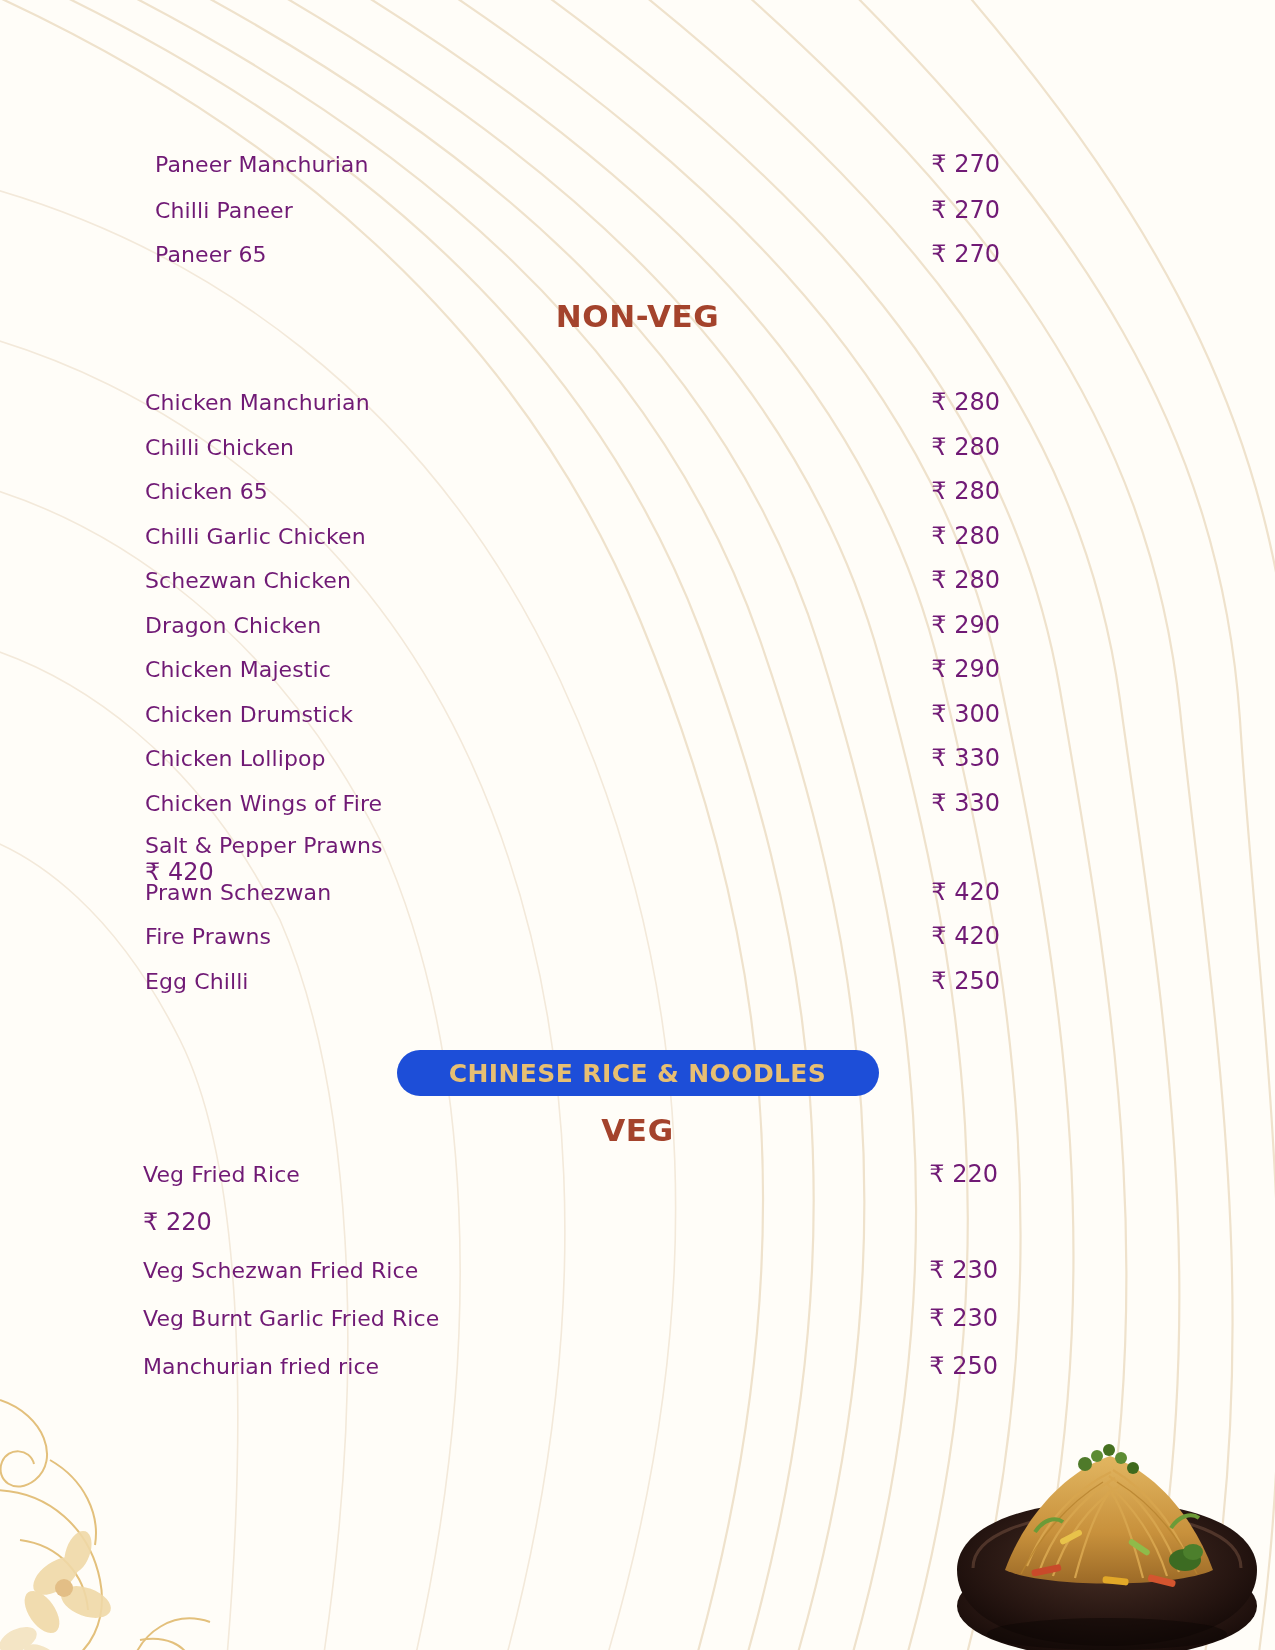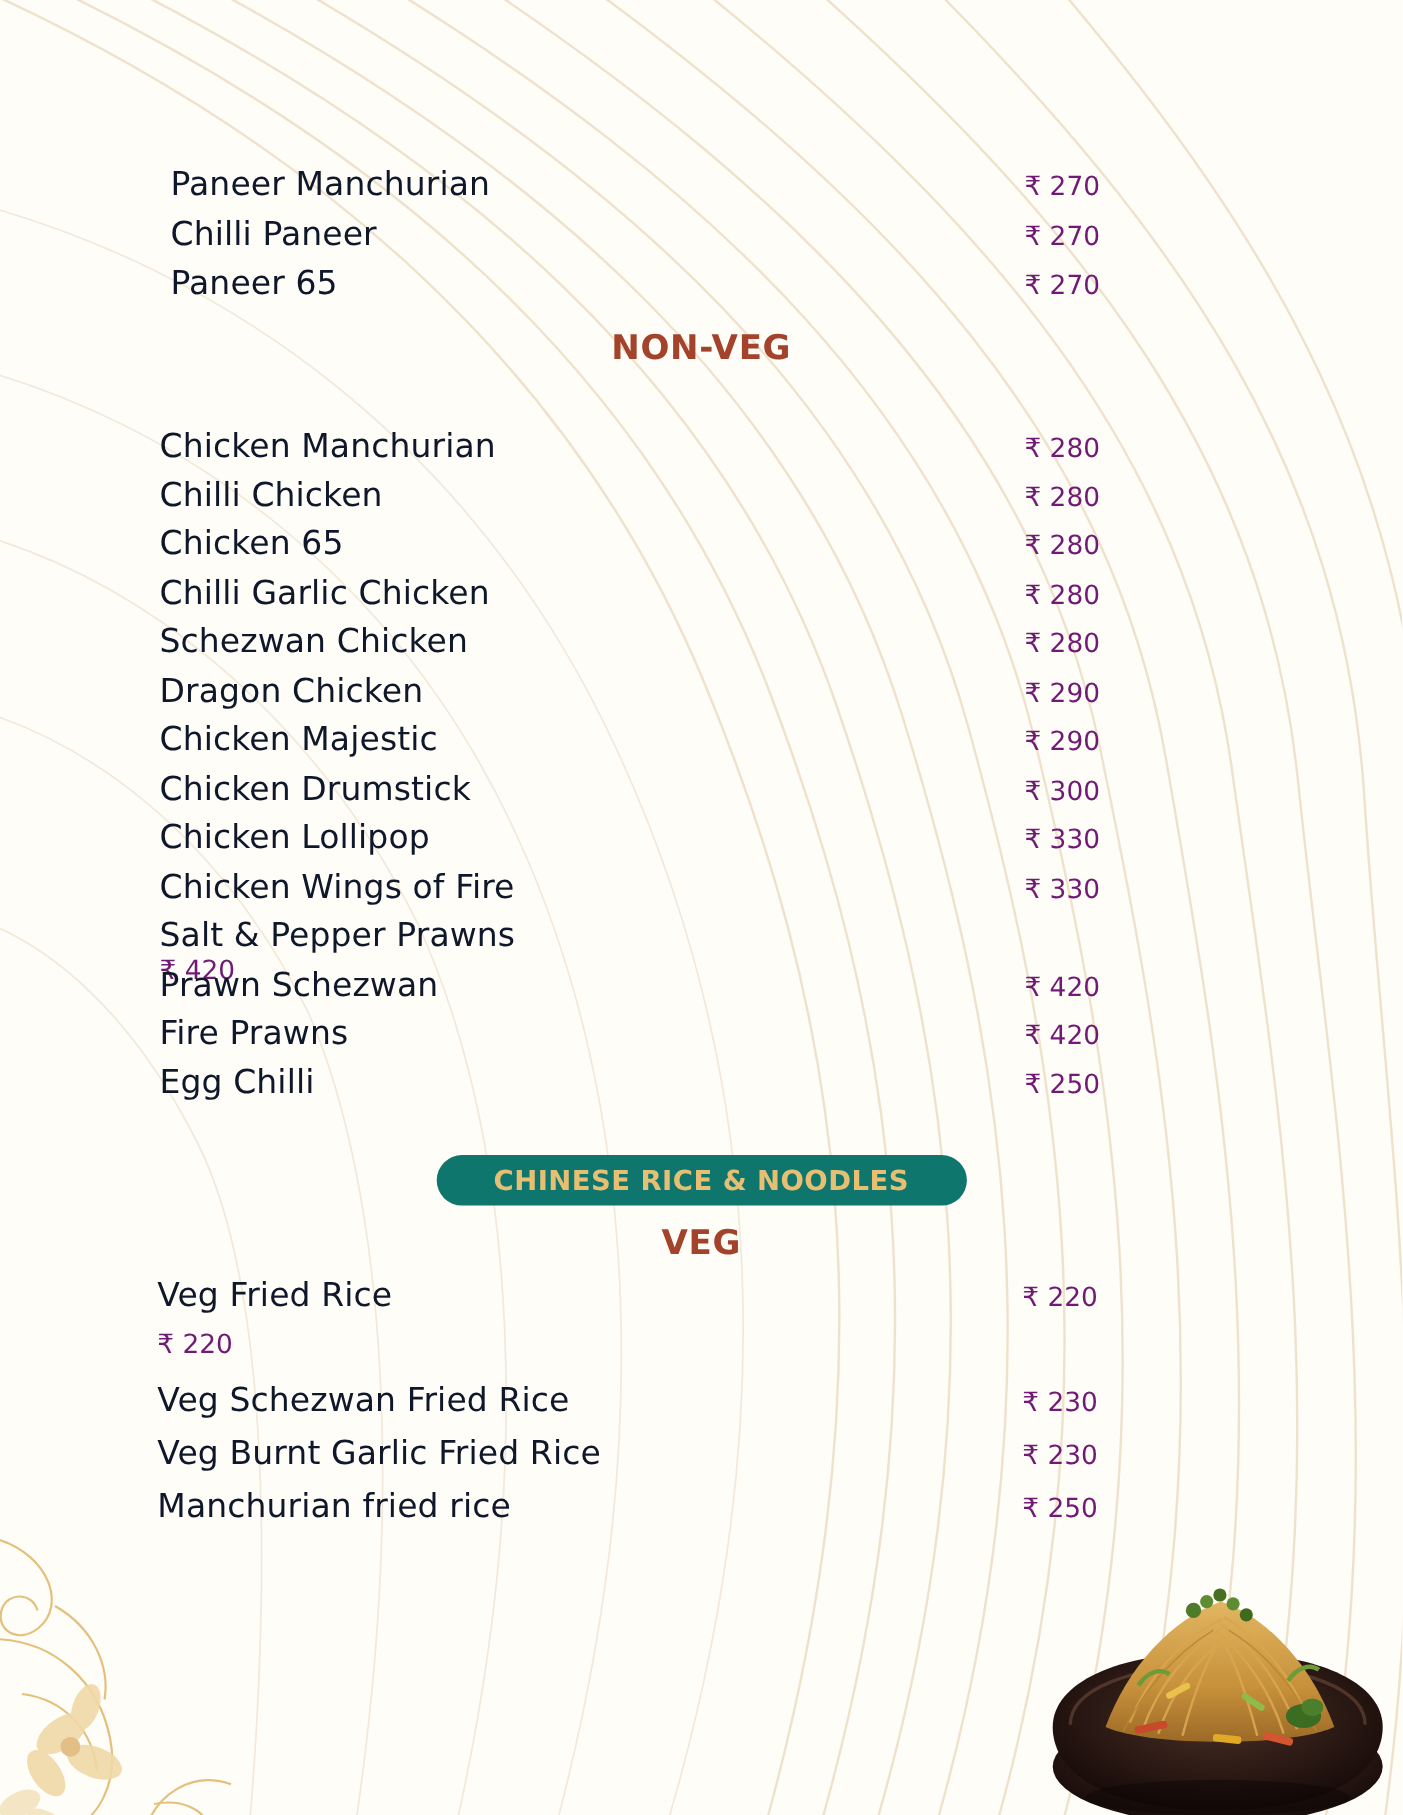--- a/index.html
+++ b/index.html
@@ -42,22 +42,22 @@
   
   .menu-list {
     position: absolute;
   }
   .row {
     display: flex;
     align-items: baseline;
     justify-content: space-between;
   }
   .dish {
-    color: #0f172a;
-    font-size: 30px;
+    color: #701a75;
+    font-size: 22px;
     font-weight: 400;
     letter-spacing: .1px;
     white-space: nowrap;
   }
   .price {
     color: #701a75;
     font-size: 24px;
     white-space: nowrap;
     text-align: right;
   }
@@ -83,21 +83,21 @@
     border-radius: 23px;
     background: linear-gradient(90deg,#d9b濃 0%,#d9b36a 0%,#cfa75c 8%,#e3c88d 18%,#cfa75c 30%,#c69f56 50%,#d9b36a 70%,#e3c88d 84%,#c69f56 100%);
     display: flex;
     align-items: center;
     justify-content: center;
   }
   .banner-inner {
     width: 482px;
     height: 46px;
     border-radius: 23px;
-    background: #0f766e;
+    background: #1d4ed8;
     display: flex;
     align-items: center;
     justify-content: center;
   }
   .banner-text {
     color: #e7bf72;
     font-size: 25px;
     font-weight: bold;
     letter-spacing: .4px;
   }

